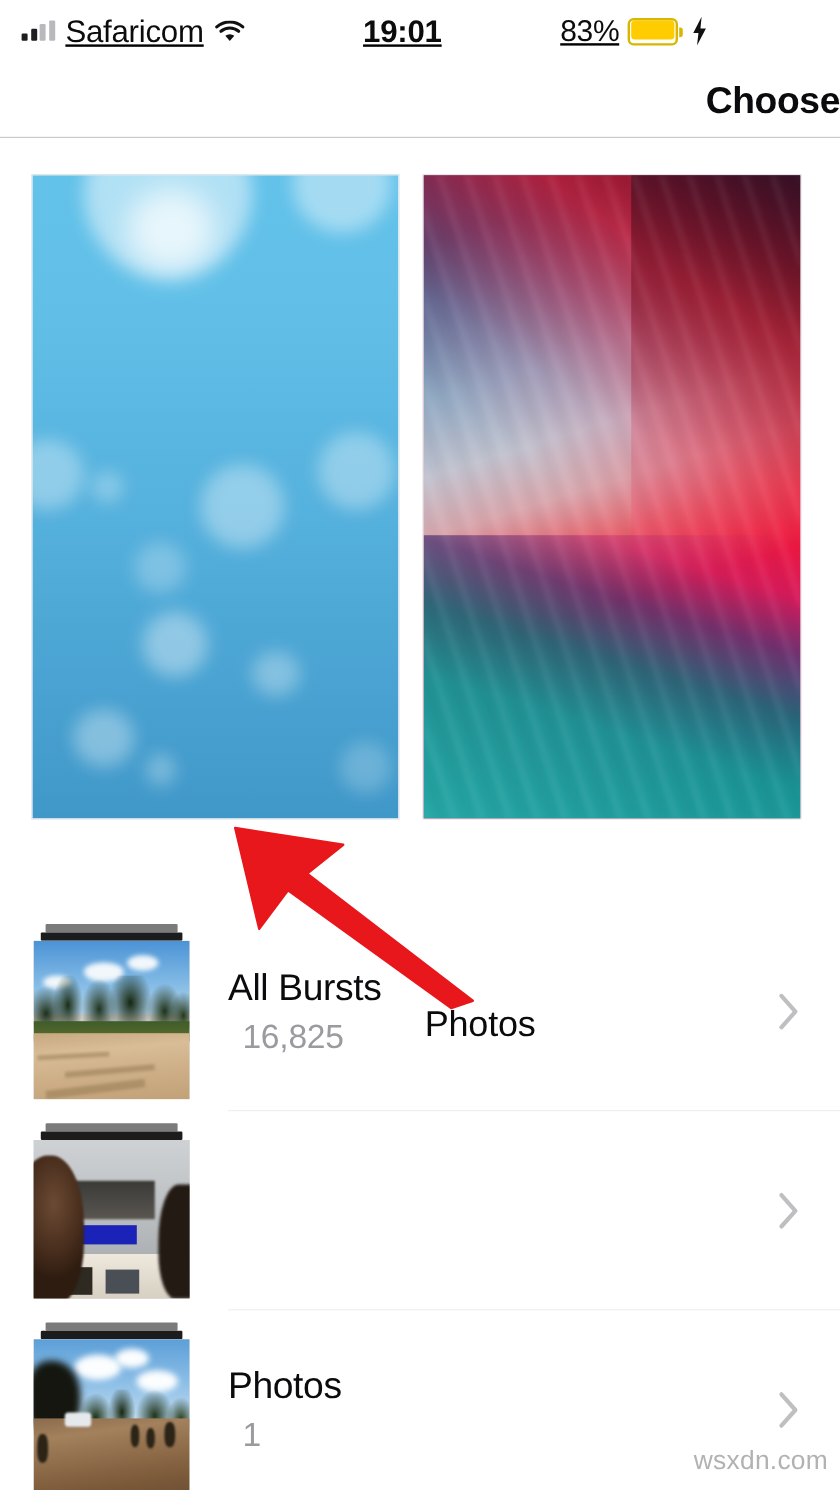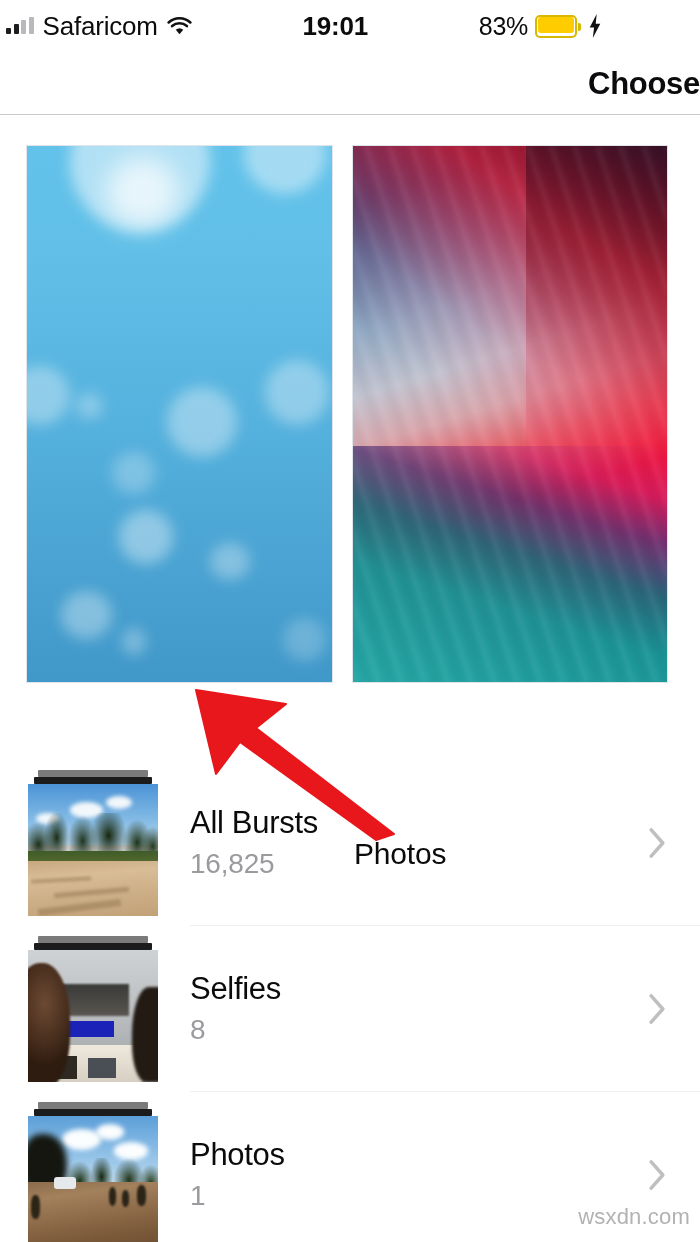--- a/index.html
+++ b/index.html
@@ -9,21 +9,21 @@
     font-family:"Liberation Sans", sans-serif;
     -webkit-font-smoothing:antialiased;
     overflow:hidden;
   }
 
   .phone { position:relative; width:700px; height:1242px; background:#fff; }
 
   
   .status-bar{
     position:absolute; left:0; top:0; width:608px; height:52px;
-    display:flex; align-items:center; padding:0 6px;
+    display:flex; align-items:center; padding:0 18px;text-decoration:underline;
   }
   .status-left{ display:flex; align-items:center; gap:9px; flex:0 0 auto; }
   .status-center{ flex:1 1 auto; display:flex; justify-content:center; }
   .status-right{ display:flex; align-items:center; gap:7px; flex:0 0 auto; }
 
   .signal-bars{ display:flex; align-items:flex-end; gap:2.5px; height:16px; }
   .signal-bars i{ display:block; width:5px; border-radius:1px; background:#1d1d1f; }
   .signal-bars i:nth-child(1){ height:6px; }
   .signal-bars i:nth-child(2){ height:10px; }
   .signal-bars i:nth-child(3){ height:14px; background:#b9b9bd; }
@@ -210,21 +210,21 @@
   .t3-car{ position:absolute; left:20%; top:46%; width:17%; height:9%;
     background:#e6e9ec; border-radius:3px; filter:blur(0.7px); }
   .t3-fig{ position:absolute; background:#2b2417; filter:blur(1px); border-radius:40%; }
 
   .album-text{ margin-left:32px; flex:1 1 auto; }
   .album-title{
     font-size:31px; color:#0b0b0d; letter-spacing:-0.3px; line-height:1.12;
   }
   .album-count{
     font-size:28px; color:#9a9a9f; letter-spacing:-0.2px;
-    margin-top:9px; line-height:1.1;
+    margin-top:9px; line-height:1.1;margin-left:12px;
   }
   .album-chev{
     position:absolute; right:34px; top:50%; transform:translateY(-50%);
     width:18px; height:32px;
   }
   .row-sep{
     position:absolute; left:190px; right:0; bottom:0; height:1px;
     background:#efefef;
   }
 
@@ -361,24 +361,20 @@
         <div class="album-thumb">
           <span class="t2-bg"></span>
           <span class="t2-shelfdark"></span>
           <span class="t2-blue"></span>
           <span class="t2-counter"></span>
           <span class="t2-box1"></span>
           <span class="t2-box2"></span>
           <span class="t2-face"></span>
           <span class="t2-hair"></span>
         </div>
-      </div>
-      <div class="album-text">
-        <div class="album-title">Selfies</div>
-        <div class="album-count">8</div>
       </div>
       <span class="album-chev">
         <svg viewBox="0 0 12 22" width="18" height="32">
           <path d="M2 2 L10 11 L2 20" stroke="#bfbfc2" stroke-width="2.4" fill="none" stroke-linecap="round" stroke-linejoin="round"></path>
         </svg>
       </span>
       <span class="row-sep"></span>
     </div>
 
     <div class="album-row">

